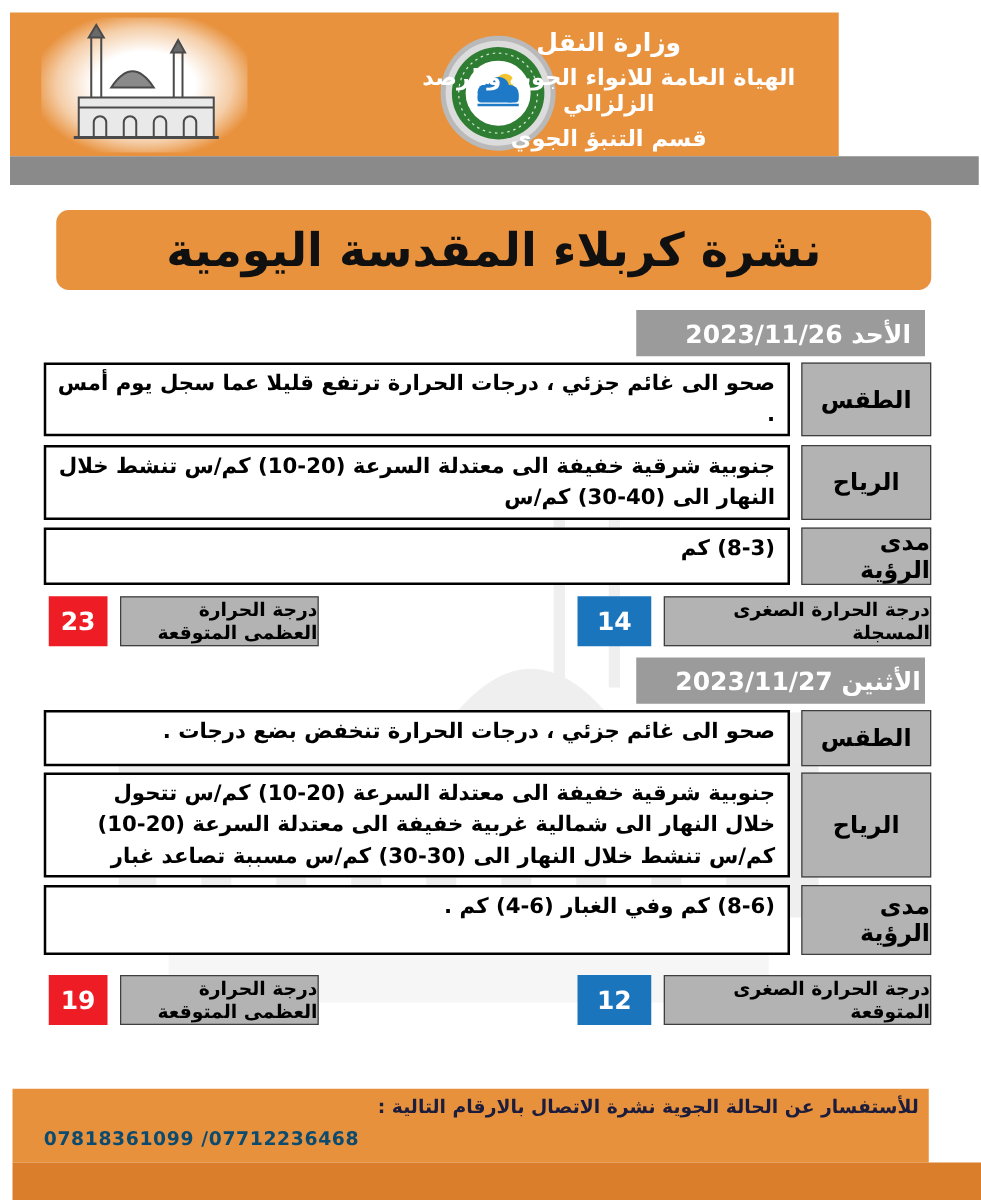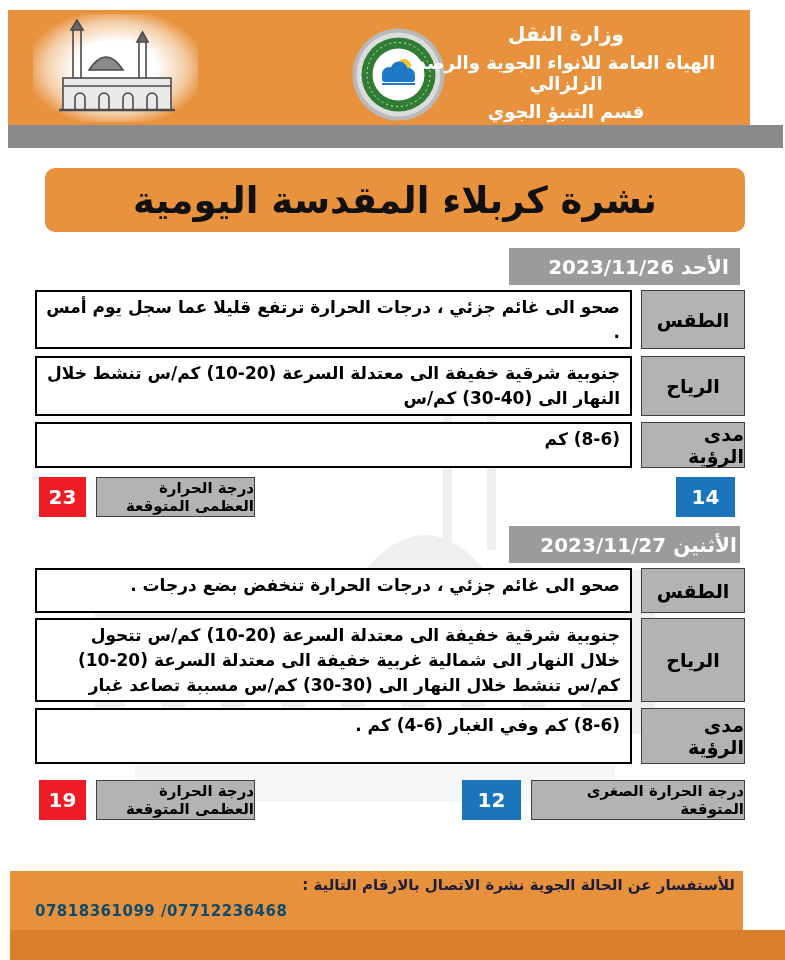--- a/index.html
+++ b/index.html
@@ -3,21 +3,21 @@
 <meta charset="utf-8">
 <style>
   * { margin:0; padding:0; box-sizing:border-box; }
   html,body { background:#ffffff; }
   #page {
     position:relative; width:785px; height:960px; background:#fff;
     font-family:"DejaVu Sans", sans-serif; overflow:hidden;
   }
   
   .header {
-    position:absolute; left:8px; top:10px; width:742px; height:115px;
+    position:absolute; left:8px; top:10px; width:663px; height:115px;
     background:#E8923E;
   }
   .mosque-glow {
     position:absolute; left:25px; top:4px; width:165px; height:108px;
     background:radial-gradient(ellipse at center, #ffffff 35%, rgba(255,255,255,.55) 60%, rgba(255,255,255,0) 78%);
     display:flex; align-items:center; justify-content:center;
   }
   .logo {
     position:absolute; left:343px; top:17px; width:95px; height:95px;
   }
@@ -179,24 +179,25 @@
       <div class="text-cell h55">صحو الى غائم جزئي ، درجات الحرارة ترتفع قليلا عما سجل يوم أمس .</div>
     </div>
 
     <div class="row mt7">
       <div class="label-cell">الرياح</div>
       <div class="text-cell h60">جنوبية شرقية خفيفة الى معتدلة السرعة (20-10) كم/س تنشط خلال النهار الى (40-30) كم/س</div>
     </div>
 
     <div class="row mt6">
       <div class="label-cell">مدى الرؤية</div>
-      <div class="text-cell h44">(8-6) كم</div>
+      <div class="text-cell h44">(8-3) كم</div>
     </div>
 
     <div class="temp-row mt8">
+      <div class="temp-label min">درجة الحرارة الصغرى المسجلة</div>
       <div class="temp-value blue">14</div>
       <div class="temp-spacer"></div>
       <div class="temp-label max">درجة الحرارة العظمى المتوقعة</div>
       <div class="temp-value red">23</div>
     </div>
 
     <div class="date-bar mt8">الأثنين 2023/11/27</div>
 
     <div class="row mt5">
       <div class="label-cell">الطقس</div>

